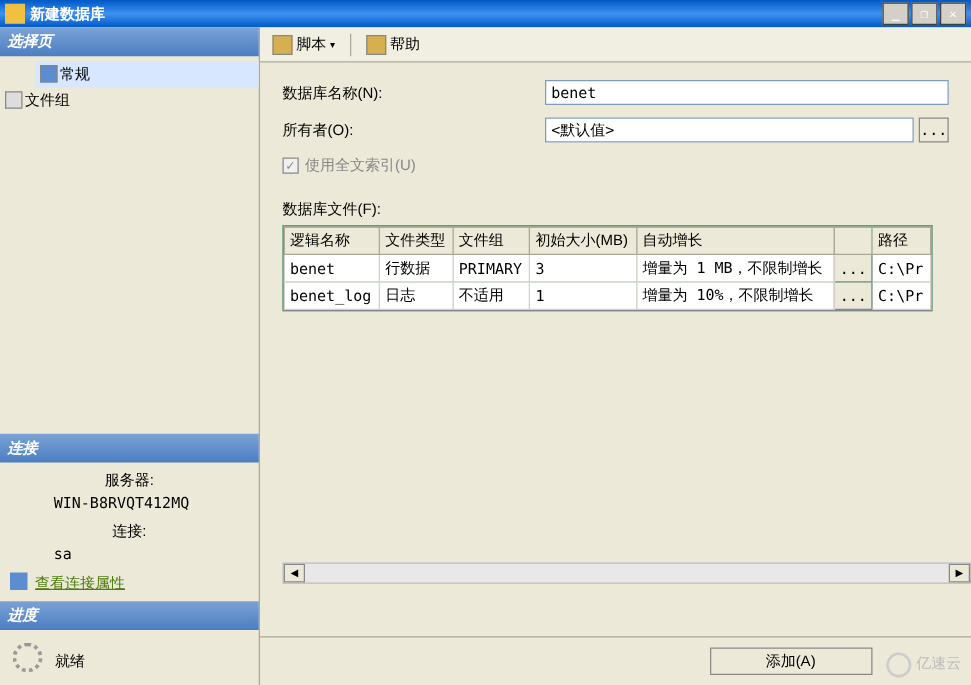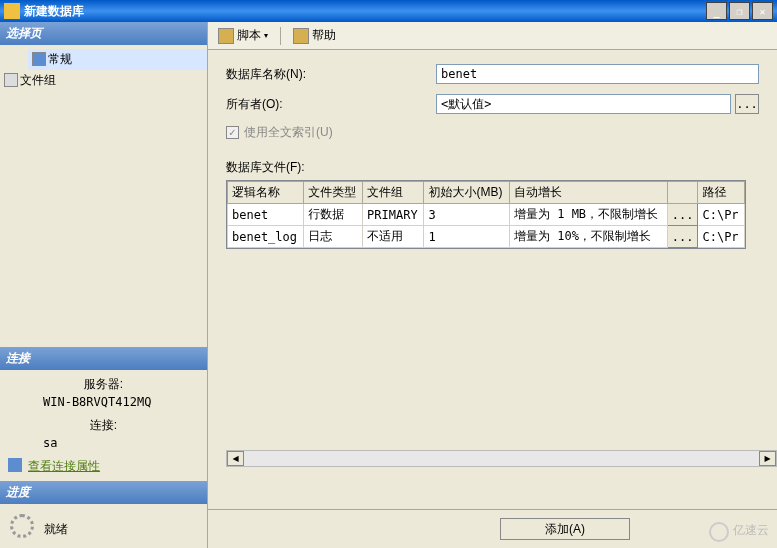--- a/index.html
+++ b/index.html
@@ -48,21 +48,21 @@
     .grid { border: 1px solid #828790; background: #22c55e; width: 520px; }
     .grid table { border-collapse: collapse; width: 100%; }
     .grid th { background: #ece9d8; border: 1px solid #aca899; padding: 2px 4px; text-align: left; font-weight: normal; height: 18px; white-space: nowrap; }
     .grid td { border: 1px solid #d4d0c8; padding: 2px 4px; height: 18px; font-family: SimSun, monospace; white-space: nowrap; background: white; }
     .grid .cell-btn { width: 22px; text-align: center; background: #ece9d8; border:1px solid #888; }
     
     .hscroll { position:absolute; bottom:42px; left:18px; right:0; height:17px; background:#e8e8e8; border:1px solid #bbb; display:flex; }
     .hscroll-btn { width:17px; background:#ece9d8; border:1px solid #888; display:flex; align-items:center; justify-content:center; font-size:8px;}
     .hscroll-track { flex:1; }
     
-    .footer { border-top: 1px solid #aca899; padding: 8px 12px; display: flex; justify-content: flex-start; gap: 10px; background:#ece9d8;}
+    .footer { border-top: 1px solid #aca899; padding: 8px 12px; display: flex; justify-content: center; gap: 10px; background:#ece9d8;}
     .footer-spacer { width: 270px; }
     .footer-btn { width: 130px; height: 22px; border: 1px solid #888; background: #ece9d8; cursor: pointer; }
     
     .watermark { position: absolute; right: 8px; bottom: 6px; color: #bbb; font-size: 14px; display:flex; align-items:flex-start; gap:4px; }
     .wm-icon { width:20px; height:20px; border:2px solid #ccc; border-radius:50%; position:relative;}
   </style>
 </head>
 <body>
 
 <div class="titlebar">

